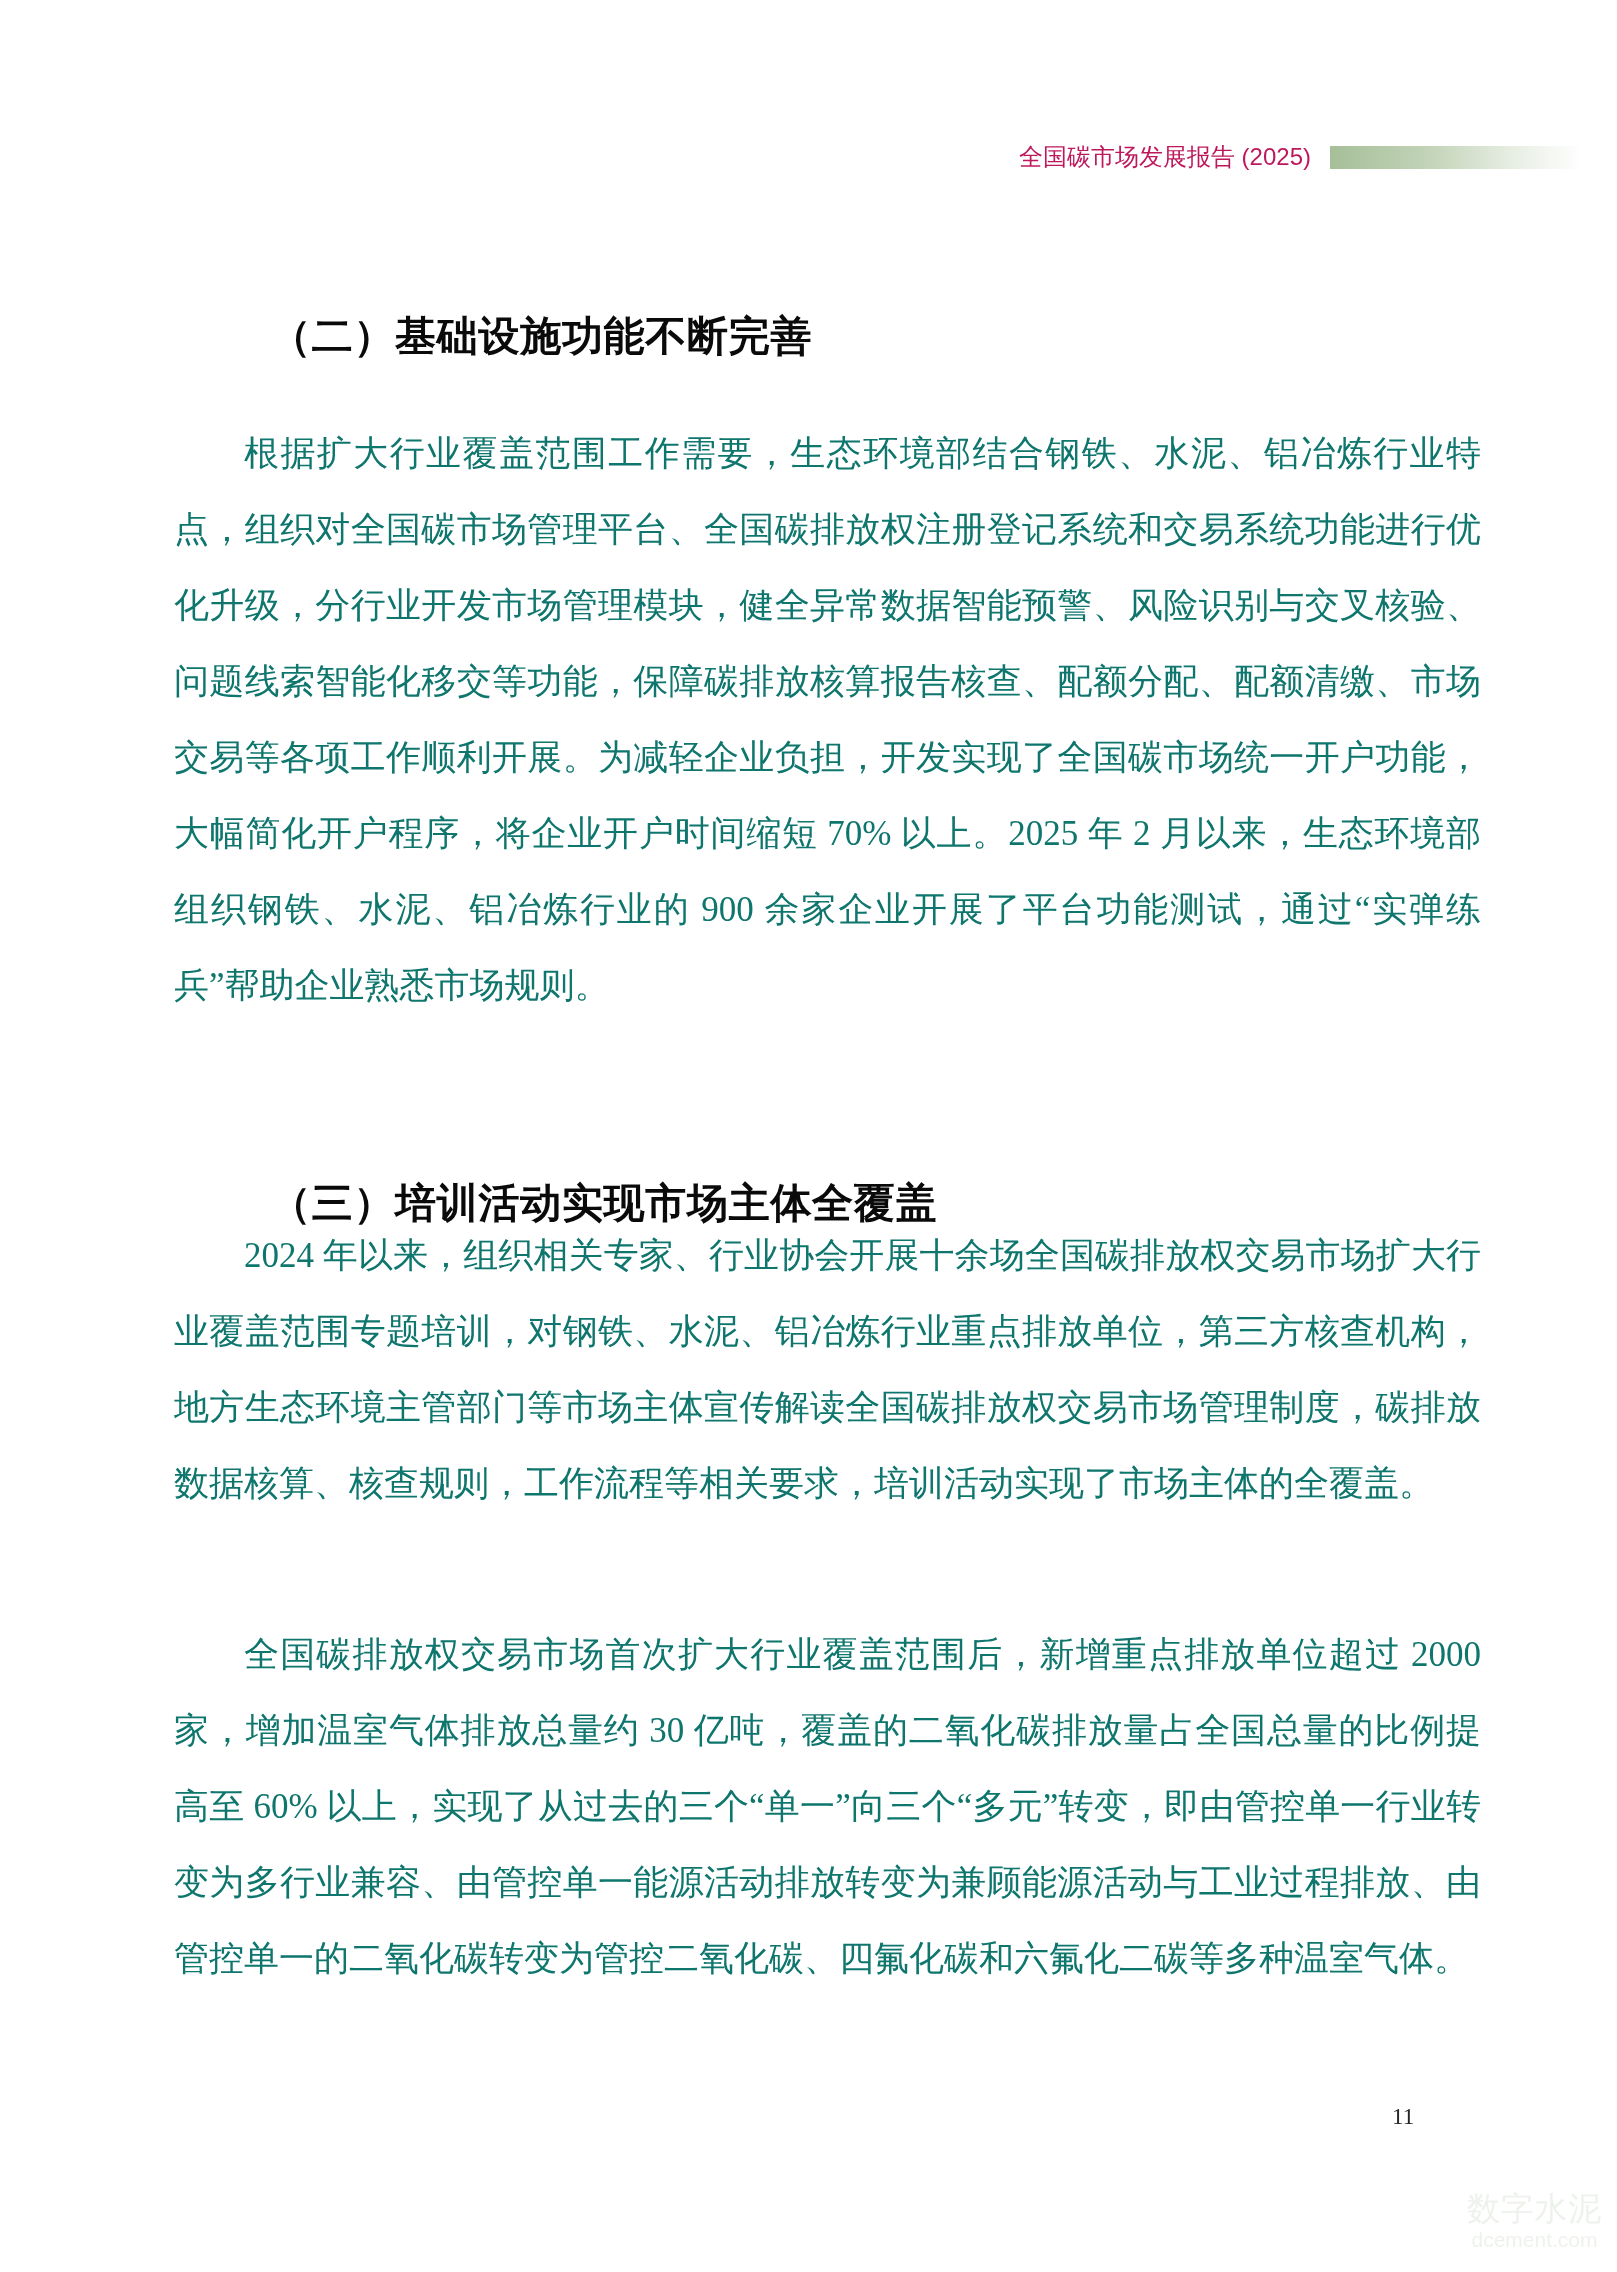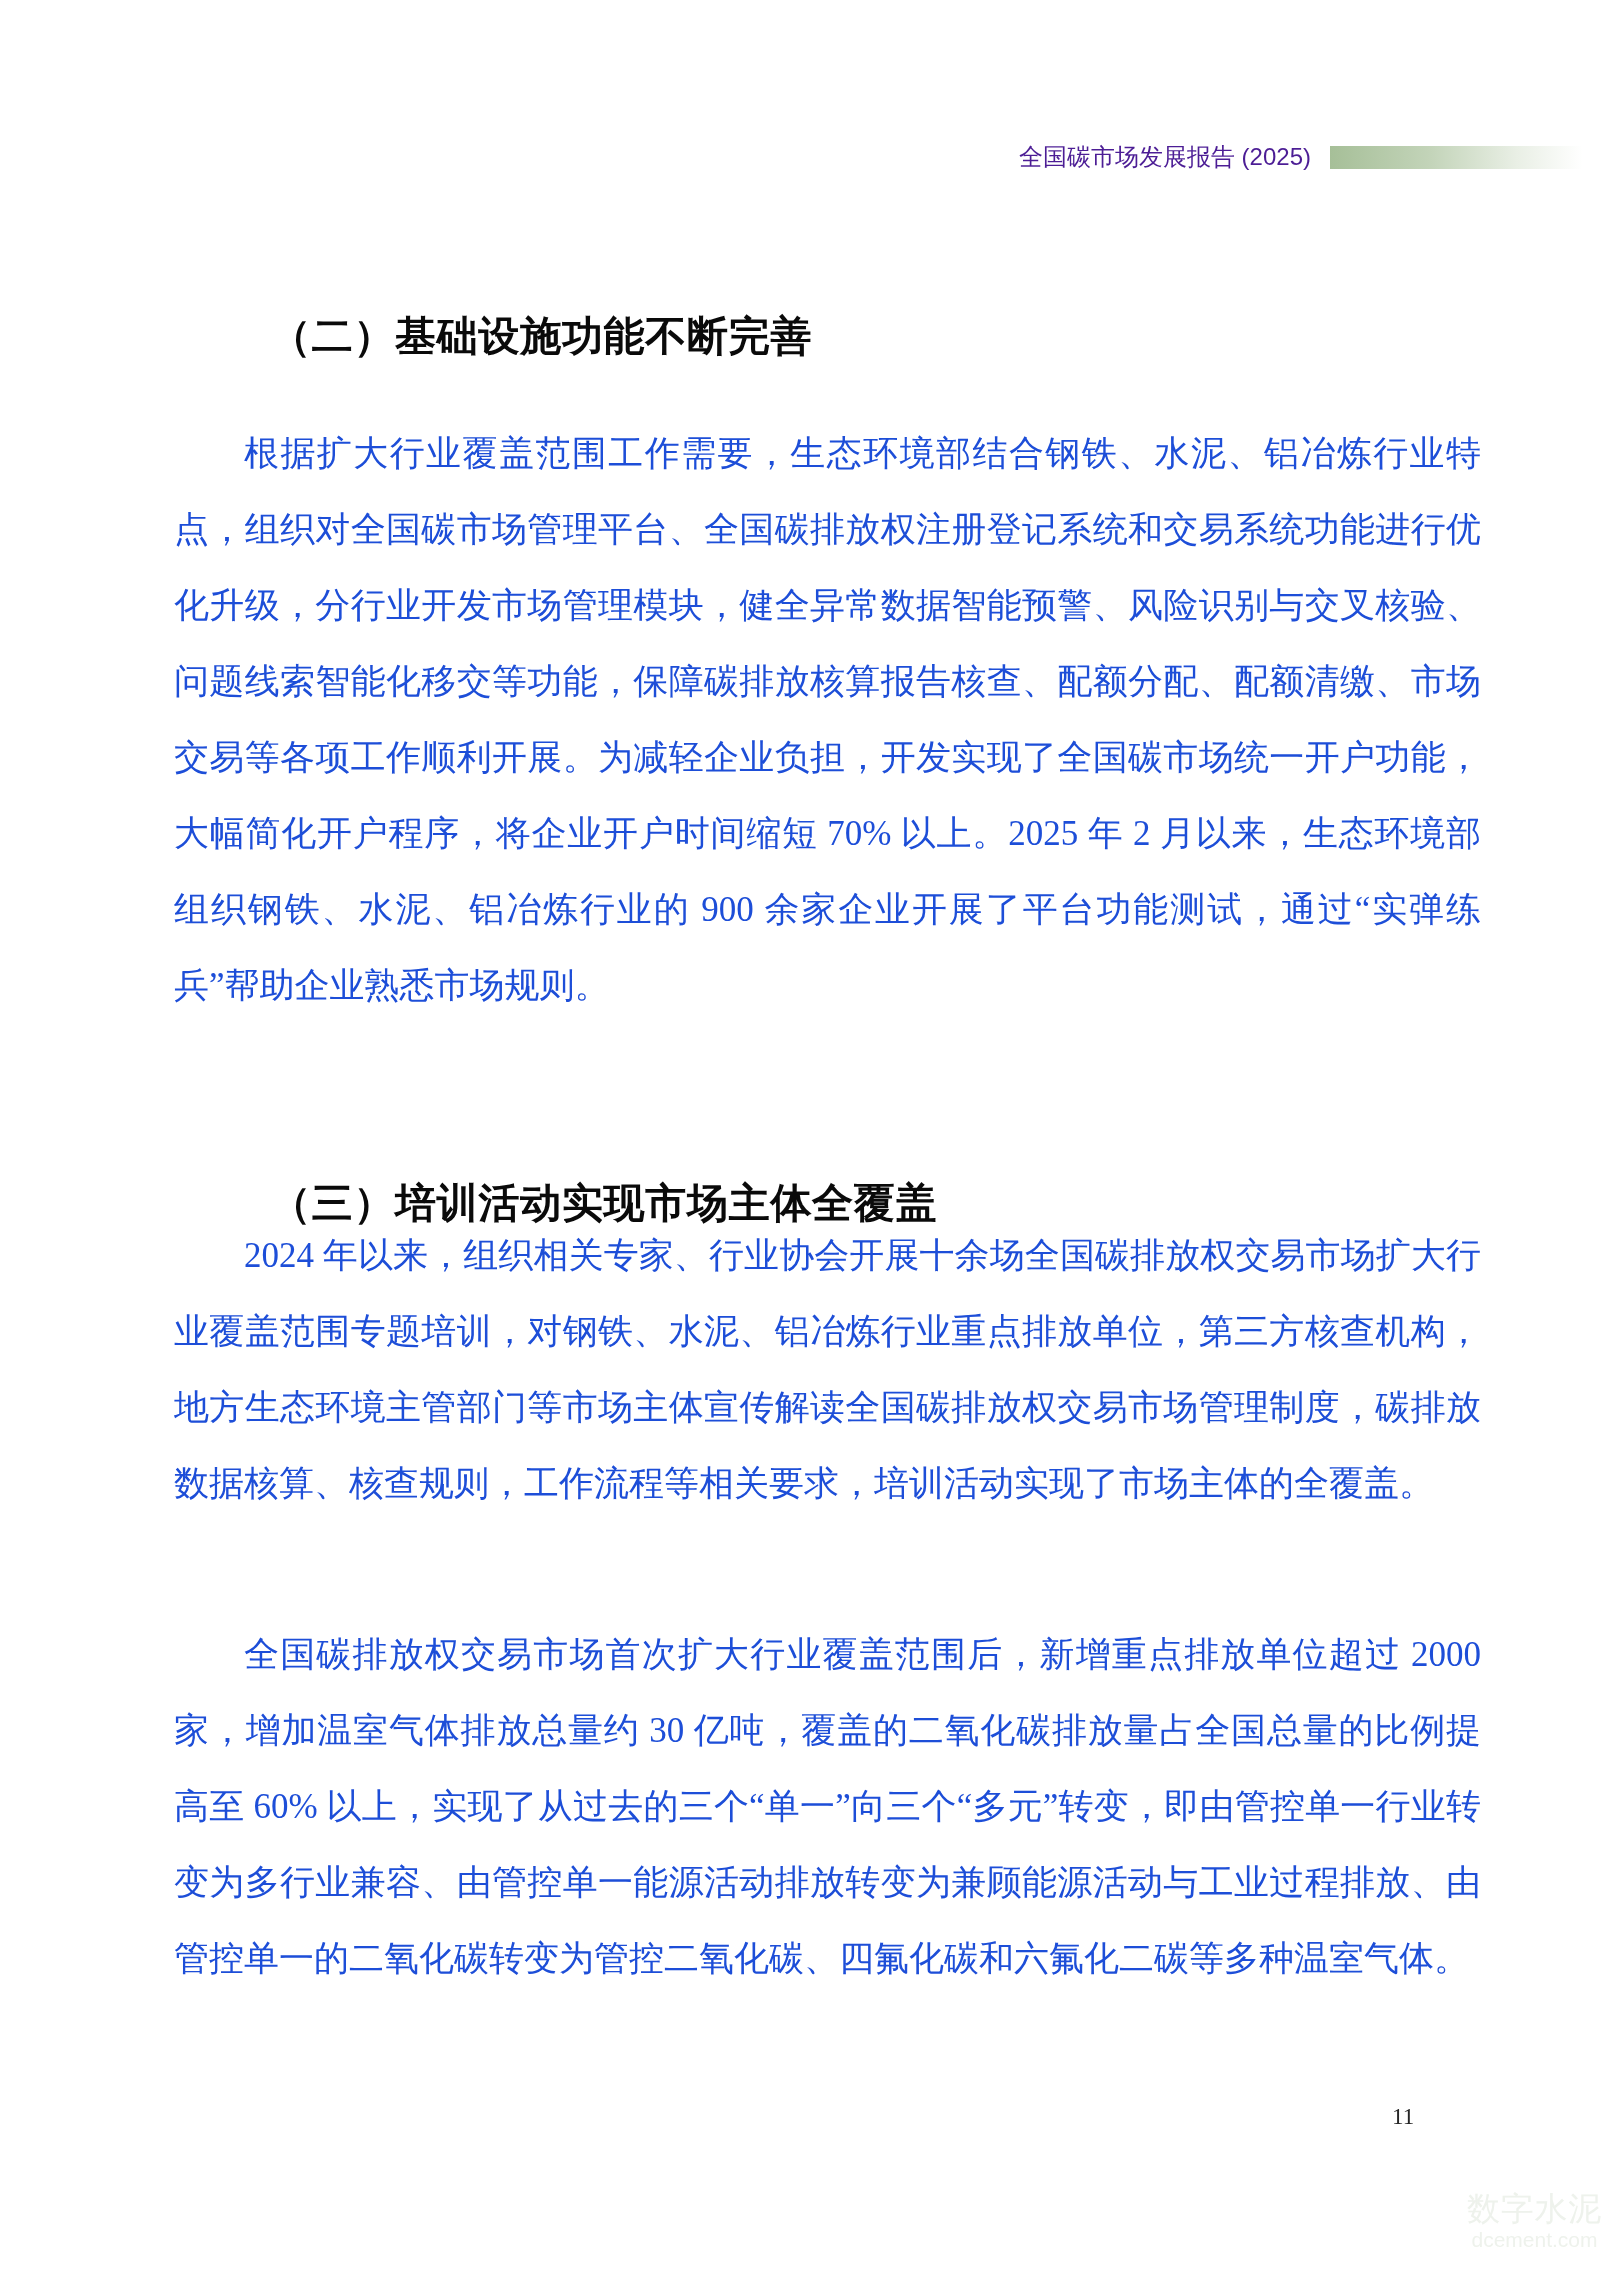--- a/index.html
+++ b/index.html
@@ -15,21 +15,21 @@
   }
 
   
   .running-header-title {
     position: absolute;
     top: 143px;
     right: 306px;
     font-family: "Liberation Sans", "DejaVu Sans", sans-serif;
     font-size: 24px;
     line-height: 28px;
-    color: #4c1d95;
+    color: #be185d;
     white-space: nowrap;
   }
   .header-gradient-bar {
     position: absolute;
     top: 146px;
     left: 1330px;
     width: 287px;
     height: 23px;
     background: linear-gradient(to right, #a6bf98 0%, #c3d4b9 35%, #e9efe5 65%, #ffffff 88%);
   }
@@ -55,21 +55,21 @@
   .body-paragraph {
     position: absolute;
     left: 174px;
     width: 1307px;
     margin: 0;
     font-size: 35px;
     line-height: 76px;
     text-align: justify;
     text-justify: inter-ideograph;
     text-indent: 2em;
-    color: #1d4ed8;
+    color: #0f766e;
   }
   #para-1 { top: 416px; }
   #para-2 { top: 1218px; }
   #para-3 { top: 1617px; }
 
   
   .page-number {
     position: absolute;
     left: 1392px;
     top: 2098px;

